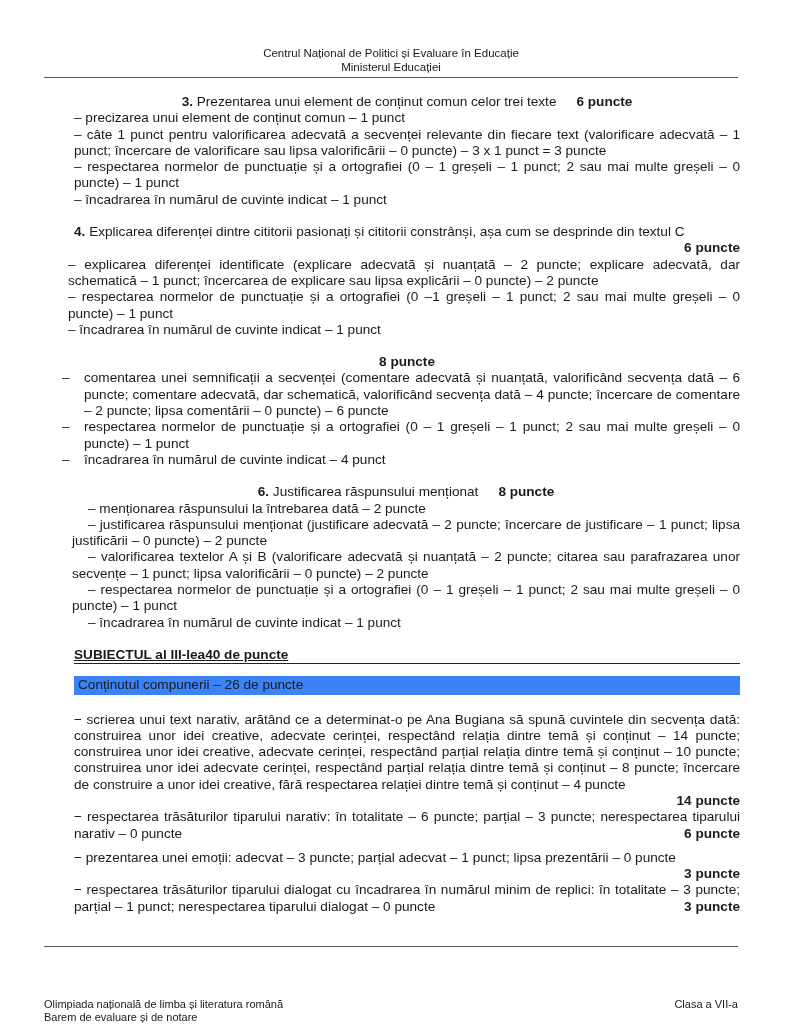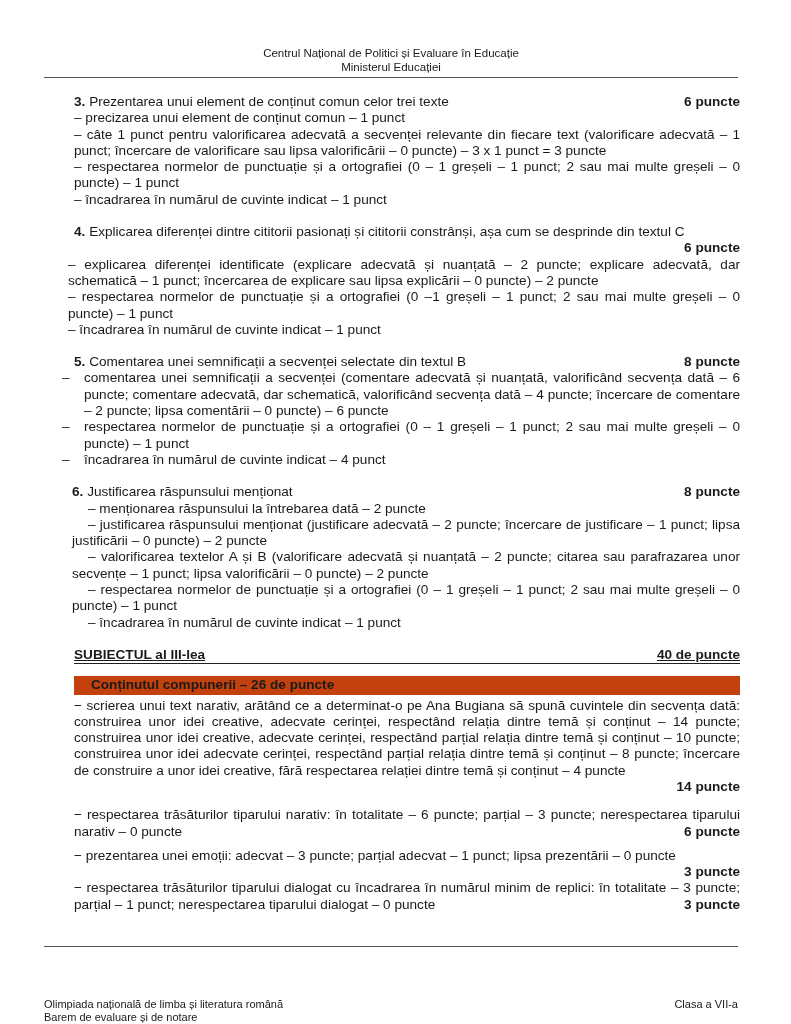--- a/index.html
+++ b/index.html
@@ -9,42 +9,42 @@
   }
   .header {
     position: absolute; left: 44px; top: 46px; width: 694px;
     text-align: center; font-size: 11.5px; line-height: 14px;
     border-bottom: 1.5px solid #555; padding-bottom: 3px;
   }
   .content {
     position: absolute; left: 74px; top: 94px; width: 666px;
     font-size: 13.6px; line-height: 16.3px;
   }
-  .q-title { display: flex; justify-content: space-between; gap: 20px; }
+  .q-title { display: flex; justify-content: center; gap: 20px; }
   .q-title .num { font-weight: bold; }
   .pts { font-weight: bold; white-space: nowrap; }
   .line { display: block; }
   .justify { text-align: justify; }
   .right { text-align: right; }
   .gap { height: 16px; }
   .q4 .body { margin-left: -6px; }
   .q5 .bullet { display: flex; margin-left: -12px; }
   .q5 .bullet .dash { width: 22px; flex: none; }
   .q5 .bullet .txt { flex: 1; text-align: justify; }
   .q6 { margin-left: -2px; }
   .q6 .bullet-first { text-indent: 16px; text-align: justify; }
   .subject {
-    display: flex; justify-content: space-between; font-weight: bold;
+    display: flex; font-weight: bold;
     border-bottom: 1.5px solid #222; text-decoration: underline; padding-bottom: 0px;
     margin-top: 16px;
   }
   .banner {
-    background: #c2410c; font-weight: bold; margin-top: 12px; padding: 1px 17px;
+    background: #3b82f6; font-weight: normal; margin-top: 12px; padding: 1px 4px;
   }
-  .para { text-align: justify; margin-top: 3px; }
+  .para { text-align: justify; margin-top: 17px; }
   .footer {
     position: absolute; left: 44px; top: 946px; width: 694px;
     border-top: 1.5px solid #555; font-size: 11px; line-height: 13px; padding-top: 3px;
   }
   .footer .row { display: flex; justify-content: space-between; margin-top: 48px; }
   .footer .page { text-align: center; margin-top: 4px; }
 </style>
 </head>
 <body>
 
@@ -77,21 +77,20 @@
       <div class="line justify"> –  explicarea diferenței identificate (explicare adecvată și nuanțată – 2 puncte; explicare adecvată, dar schematică – 1 punct; încercarea de explicare sau lipsa explicării – 0 puncte) – 2 puncte</div>
       <div class="line justify"> –  respectarea normelor de punctuație și a ortografiei (0 –1 greșeli – 1 punct; 2 sau mai multe greșeli – 0 puncte) – 1 punct</div>
       <div class="line justify"> –  încadrarea în numărul de cuvinte indicat – 1 punct</div>
     </div>
   </div>
 
   <div class="gap"></div>
 
   <div class="q5">
     <div class="q-title">
-      <span><span class="num">5.</span>&nbsp;<span>Comentarea unei semnificații a secvenței selectate din textul B</span></span>
       <span class="pts">8 puncte</span>
     </div>
     <div class="bullet">
       <span class="dash">–</span>
       <span class="txt">comentarea unei semnificații a secvenței (comentare adecvată și nuanțată, valorificând secvența dată – 6 puncte; comentare adecvată, dar schematică, valorificând secvența dată – 4 puncte; încercare de comentare – 2 puncte; lipsa comentării – 0 puncte) – 6 puncte</span>
     </div>
     <div class="bullet">
       <span class="dash">–</span>
       <span class="txt">respectarea normelor de punctuație și a ortografiei (0 – 1 greșeli – 1 punct; 2 sau mai multe greșeli – 0 puncte) – 1 punct</span>
     </div>
@@ -118,21 +117,21 @@
   <div class="subject">
     <span>SUBIECTUL al III-lea</span>
     <span>40 de puncte</span>
   </div>
 
   <div class="banner">Conținutul compunerii – 26 de puncte</div>
 
   <div class="para">− scrierea unui text narativ, arătând ce a determinat-o pe Ana Bugiana să spună cuvintele din secvența dată: construirea unor idei creative, adecvate cerinței, respectând relația dintre temă și conținut – 14 puncte; construirea unor idei creative, adecvate cerinței, respectând parțial relația dintre temă și conținut – 10 puncte; construirea unor idei adecvate cerinței, respectând parțial relația dintre temă și conținut – 8 puncte; încercare de construire a unor idei creative, fără respectarea relației dintre temă și conținut – 4 puncte</div>
   <div class="right pts">14 puncte</div>
 
-  <div class="para" style="margin-top:12px">
+  <div class="para" style="margin-top:0">
     <span>− respectarea trăsăturilor tiparului narativ: în totalitate – 6 puncte; parțial – 3 puncte; nerespectarea tiparului narativ – 0 puncte</span>
     <span class="pts" style="float:right">6 puncte</span>
   </div>
 
   <div class="para" style="margin-top:8px">− prezentarea unei emoții: adecvat – 3 puncte; parțial adecvat – 1 punct; lipsa prezentării – 0 puncte</div>
   <div class="right pts">3 puncte</div>
 
   <div class="para" style="margin-top:0">
     <span>− respectarea trăsăturilor tiparului dialogat cu încadrarea în numărul minim de replici: în totalitate – 3 puncte; parțial – 1 punct; nerespectarea tiparului dialogat – 0 puncte</span>
     <span class="pts" style="float:right">3 puncte</span>

